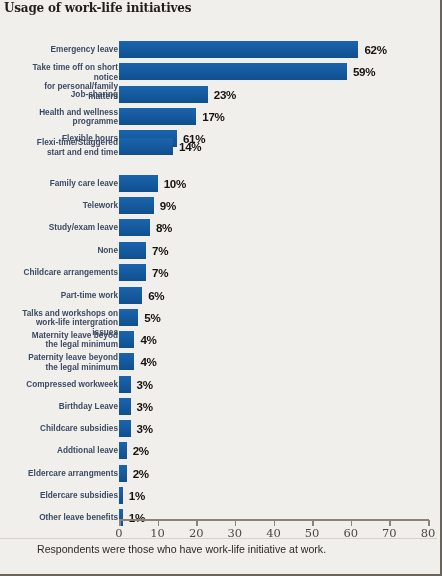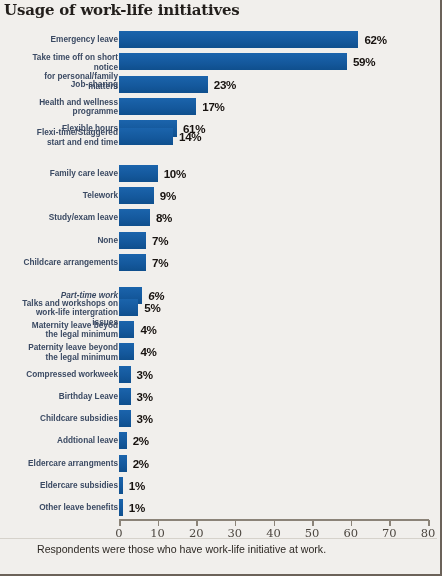--- a/index.html
+++ b/index.html
@@ -15,35 +15,36 @@
     border-right:2px solid #6b6259;
     border-bottom:2px solid #6b6259;
     box-sizing:border-box;
     background:#f1efec;
   }
   
   #title{
     position:absolute;left:4px;top:1px;
     font-family:"DejaVu Serif","Liberation Serif",serif;
     font-weight:bold;
-    font-size:15px;
+    font-size:12px;
     letter-spacing:-0.2px;
     color:#231f1c;
     white-space:nowrap;
   }
   
   #plot{
     position:absolute;
     left:0;top:31px;
     width:440px;height:492px;
   }
   .row{
     position:absolute;
     left:0;right:0;
     height:17px;
+    margin-top:10px;
   }
   .cat{
     position:absolute;
     right:322px;           
     width:116px;
     text-align:right;
     color:#3b4a63;
     font-weight:bold;
     font-size:9.4px;
     line-height:9.6px;
@@ -182,21 +183,21 @@
       <div class="row" style="top: 200.7px;">
         <div class="cat one">None</div>
         <div class="bar" style="width: 27.0375px; height: 17px;"></div>
         <div class="val" style="left: 152.037px;">7%</div>
       </div>
       <div class="row" style="top: 223px;">
         <div class="cat one">Childcare arrangements</div>
         <div class="bar" style="width: 27.0375px; height: 17px;"></div>
         <div class="val" style="left: 152.037px;">7%</div>
       </div>
-      <div class="row" style="top: 256px; font-style: italic;">
+      <div class="row" style="top: 246px;">
         <div class="cat one">Part-time work</div>
         <div class="bar" style="width: 23.175px; height: 17px;"></div>
         <div class="val" style="left: 148.175px;">6%</div>
       </div>
       <div class="row" style="top: 267.6px;">
         <div class="cat two">Talks and workshops on
 work-life intergration issues</div>
         <div class="bar" style="width: 19.3125px; height: 17px;"></div>
         <div class="val" style="left: 144.312px;">5%</div>
       </div>

